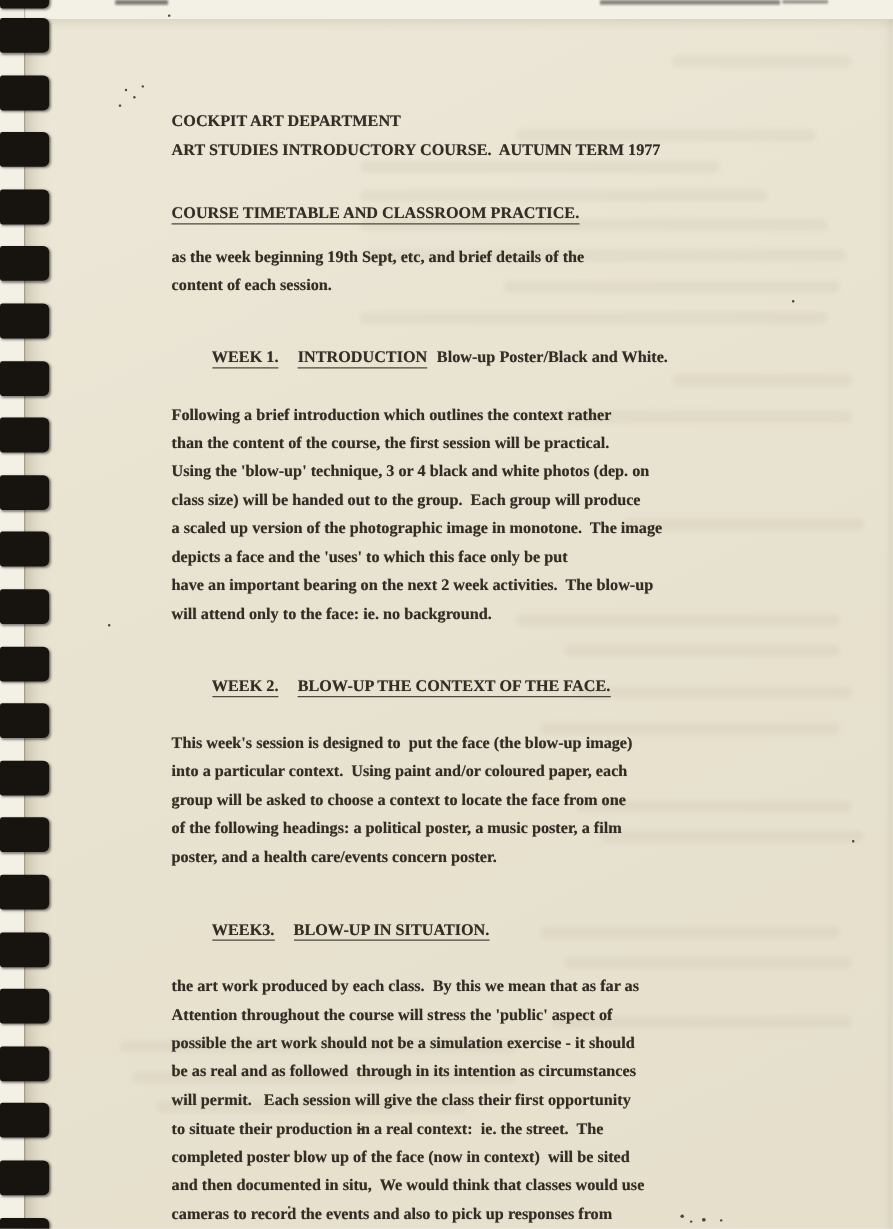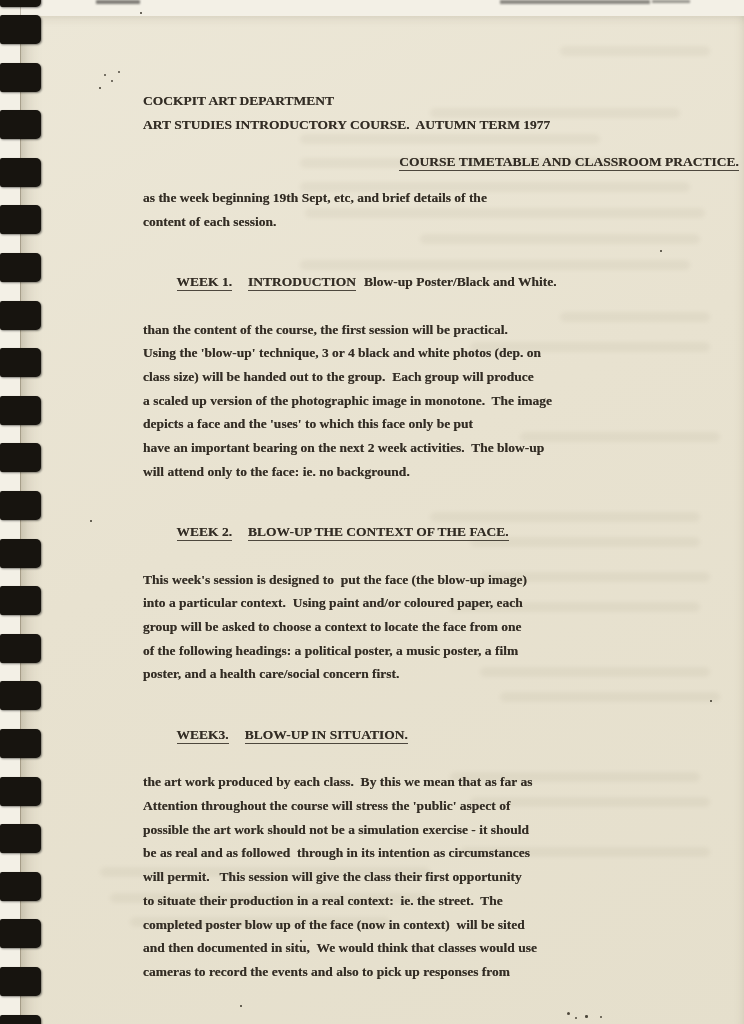--- a/index.html
+++ b/index.html
@@ -16,21 +16,21 @@
                 inset 0 -10px 18px -14px rgba(90,80,55,.30),
                 inset 0 10px 16px -14px rgba(90,80,55,.18);
     font-family: Liberation Serif, serif;
   }
   .content{
     position:absolute;left:123px;top:73px;width:596px;color:var(--ink);
     font-size:13.5px;line-height:23.7px;font-weight:600;
     text-shadow:0 0 .6px rgba(45,39,30,.55);
   }
   .line{white-space:pre;}
-  .section-title{margin-top:14px;margin-bottom:12px;text-align:right;}
+  .section-title{margin-top:30px;margin-bottom:12px;}
   .u{border-bottom:1.4px solid rgba(49,43,35,.85);padding-bottom:1px;}
   .week{margin-top:13px;}
   .heading .label{margin-right:16px;}
   .suffix:not(:empty){margin-left:8px;}
   .ghost{position:absolute;height:10px;background:#7d7458;opacity:.07;filter:blur(2px);border-radius:5px;}
   .binding{position:absolute;left:0;top:0;width:46px;height:1024px;}
   .binding::before{content:"";position:absolute;left:20px;top:0;width:1px;height:100%;background:rgba(100,90,65,.35);}
   .tooth{position:absolute;left:0;width:41px;height:29px;background:var(--binding);
          border-radius:2px 5px 5px 2px;box-shadow:1px 1px 2px rgba(0,0,0,.45);filter:blur(.3px);}
   .strip{position:absolute;background:#0b0a08;filter:blur(1px);}
@@ -77,53 +77,54 @@
       <div class="para">
           <div class="line">as the week beginning 19th Sept, etc, and brief details of the</div>
           <div class="line">content of each session.</div>
         </div>
 
       <div class="week">
         <div class="line heading">
           <span class="u label">WEEK 1.</span><span class="u">INTRODUCTION</span><span class="suffix">Blow-up Poster/Black and White.</span>
         </div>
         <div class="para">
+            <div class="line">Following a brief introduction which outlines the context rather</div>
             <div class="line">than the content of the course, the first session will be practical.</div>
             <div class="line">Using the 'blow-up' technique, 3 or 4 black and white photos (dep. on</div>
             <div class="line">class size) will be handed out to the group.  Each group will produce</div>
             <div class="line">a scaled up version of the photographic image in monotone.  The image</div>
             <div class="line">depicts a face and the 'uses' to which this face only be put</div>
             <div class="line">have an important bearing on the next 2 week activities.  The blow-up</div>
             <div class="line">will attend only to the face: ie. no background.</div>
           </div>
       </div>
 
       <div class="week">
         <div class="line heading">
           <span class="u label">WEEK 2.</span><span class="u">BLOW-UP THE CONTEXT OF THE FACE.</span><span class="suffix"></span>
         </div>
         <div class="para">
             <div class="line">This week's session is designed to  put the face (the blow-up image)</div>
             <div class="line">into a particular context.  Using paint and/or coloured paper, each</div>
             <div class="line">group will be asked to choose a context to locate the face from one</div>
             <div class="line">of the following headings: a political poster, a music poster, a film</div>
-            <div class="line">poster, and a health care/social concern first.</div>
+            <div class="line">poster, and a health care/events concern poster.</div>
           </div>
       </div>
 
       <div class="week">
         <div class="line heading">
           <span class="u label">WEEK3.</span><span class="u">BLOW-UP IN SITUATION.</span><span class="suffix"></span>
         </div>
         <div class="para">
             <div class="line">the art work produced by each class.  By this we mean that as far as</div>
             <div class="line">Attention throughout the course will stress the 'public' aspect of</div>
             <div class="line">possible the art work should not be a simulation exercise - it should</div>
             <div class="line">be as real and as followed  through in its intention as circumstances</div>
-            <div class="line">will permit.   This session will give the class their first opportunity</div>
+            <div class="line">will permit.   Each session will give the class their first opportunity</div>
             <div class="line">to situate their production in a real context:  ie. the street.  The</div>
             <div class="line">completed poster blow up of the face (now in context)  will be sited</div>
             <div class="line">and then documented in situ,  We would think that classes would use</div>
             <div class="line">cameras to record the events and also to pick up responses from</div>
           </div>
       </div>
     </div>
   </div>
 
   <div class="binding" id="binding">

